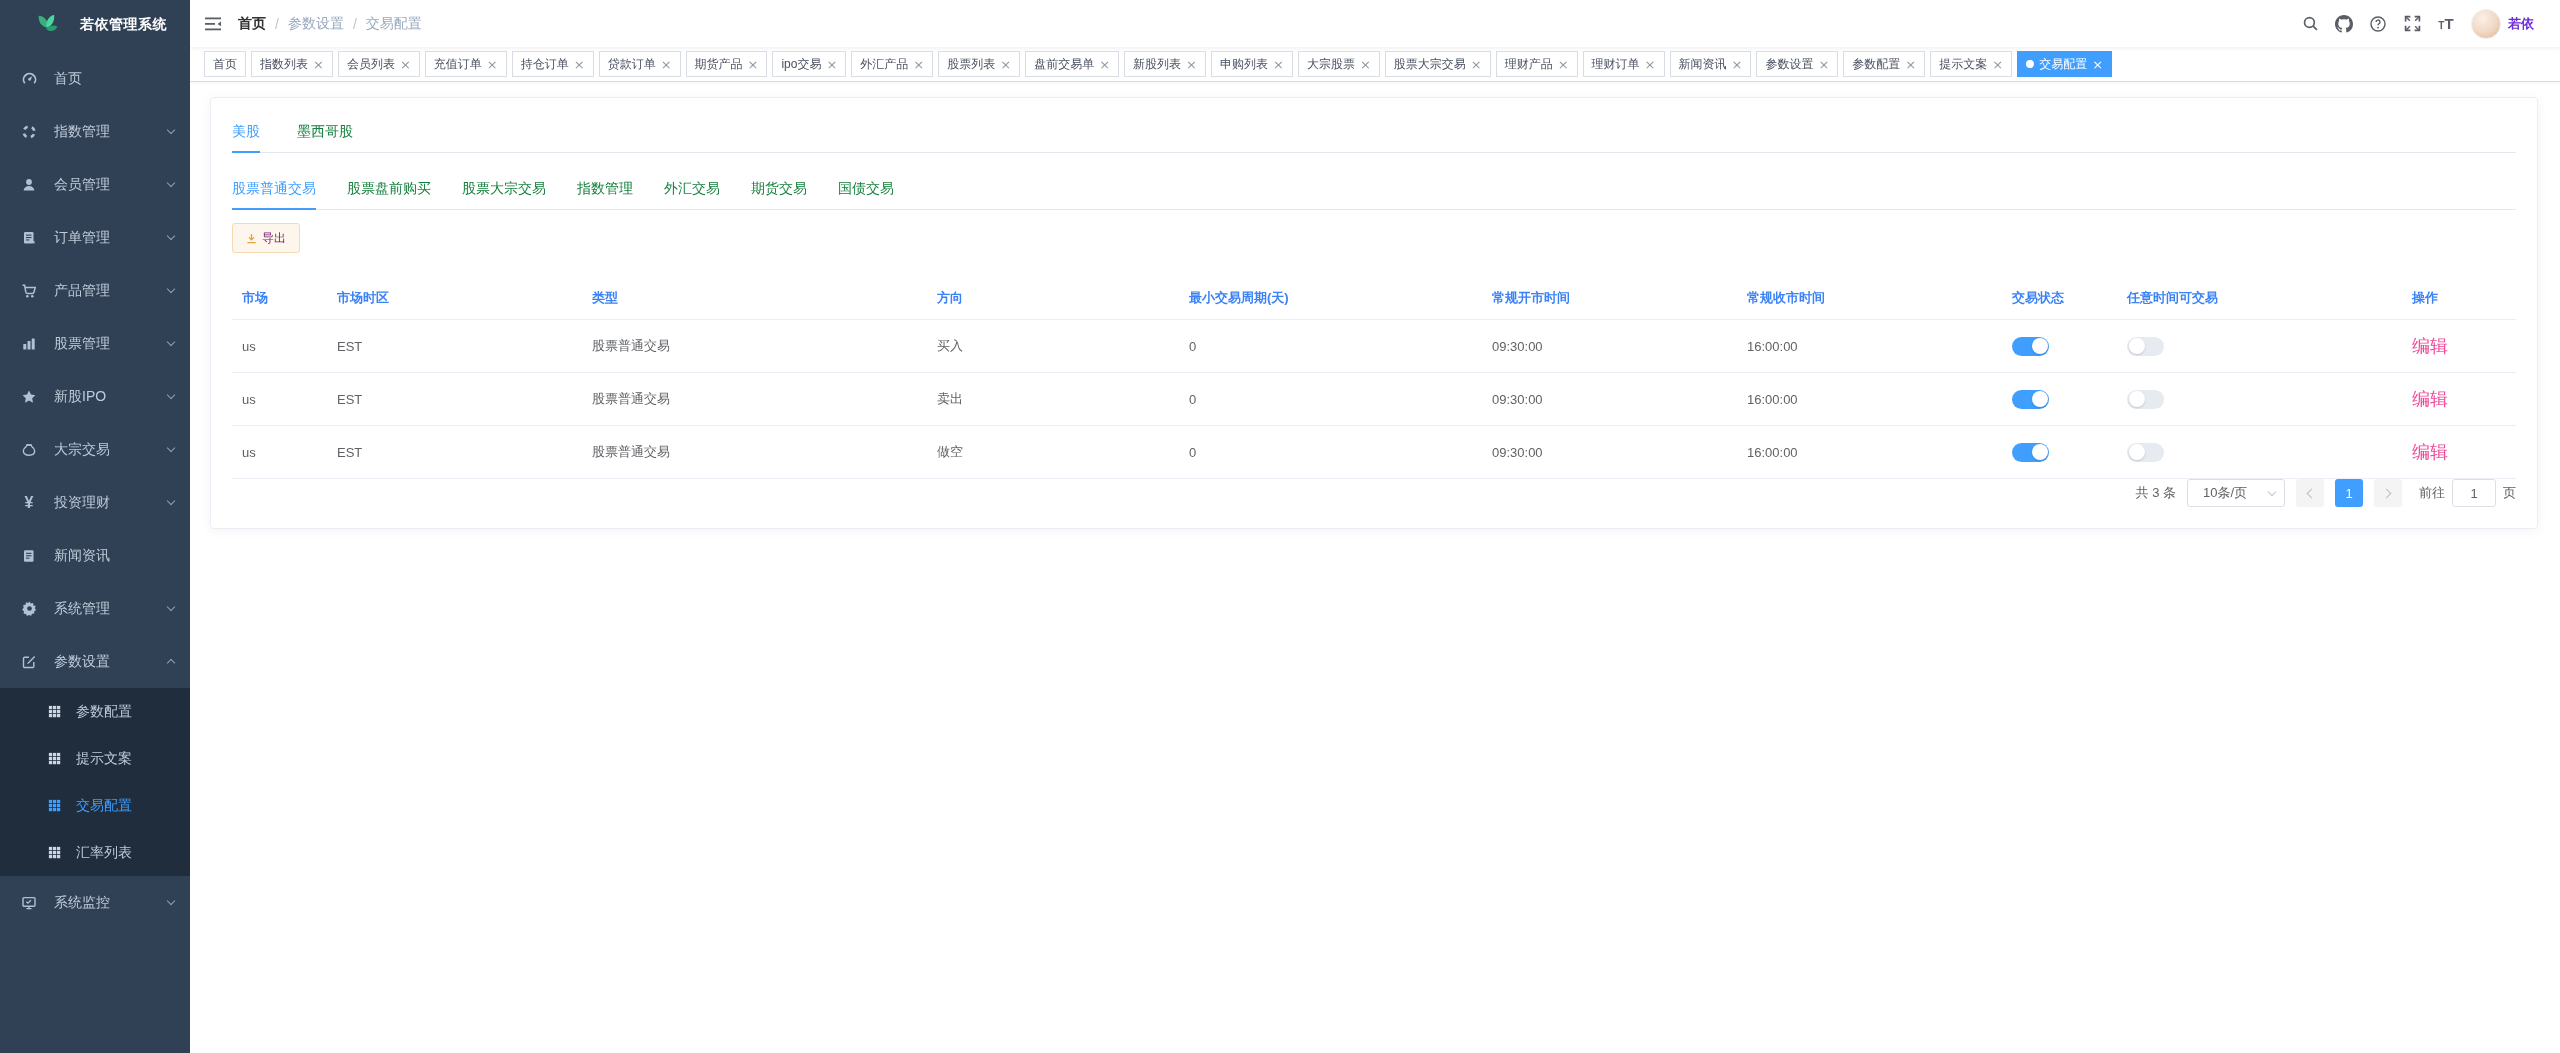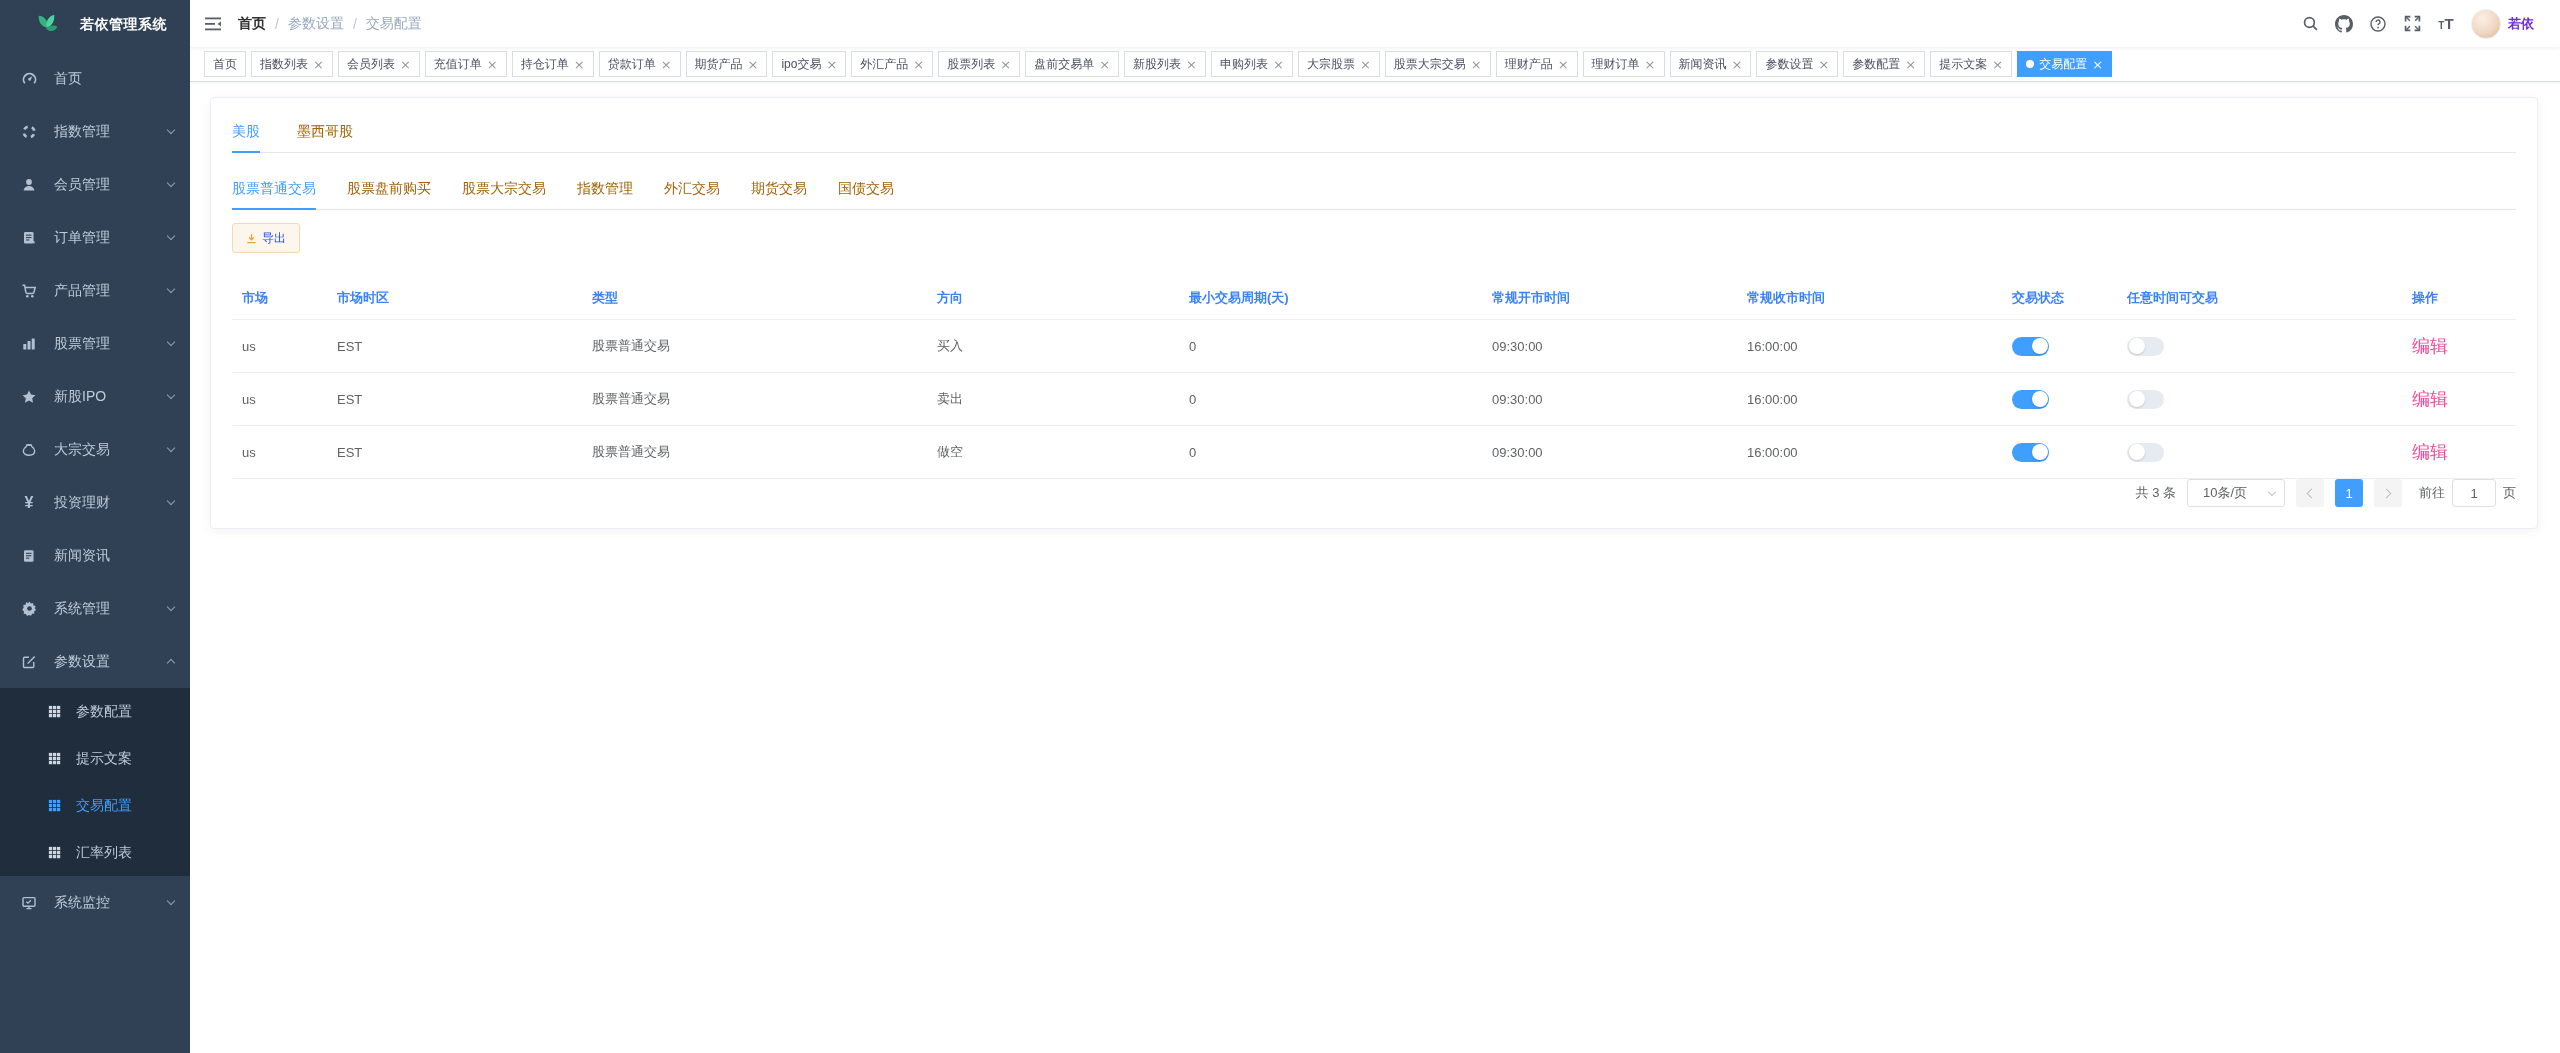--- a/index.html
+++ b/index.html
@@ -48,28 +48,28 @@
   .tag.active { background:#409EFF; border-color:#409EFF; color:#fff; }
   .tag.active .dot { display:inline-block; width:8px; height:8px; border-radius:50%; background:#fff; }
   .tag .close { font-size:13px; line-height:1; opacity:.6; cursor:pointer; font-family:"DejaVu Sans",sans-serif; }
   .tag.active .close { opacity:.95; }
 
   
   .main { position:absolute; left:190px; top:82px; right:0; bottom:0; background:#fff; }
   .card { position:absolute; left:20px; top:15px; right:22px; height:432px; background:#fff;
     border:1px solid #ebeef5; border-radius:4px; box-shadow:0 2px 12px 0 rgba(0,0,0,.05); padding:14px 21px 0; }
   .tabs { display:flex; border-bottom:1px solid #e4e7ed; height:41px; }
-  .tab { margin-right:37px; font-size:14px; color:#a16207; display:flex; align-items:center; position:relative; cursor:pointer; }
+  .tab { margin-right:37px; font-size:14px; color:#15803d; display:flex; align-items:center; position:relative; cursor:pointer; }
   .tab.active { color:#409EFF;text-align:center; }
   .tab.active::after { content:""; position:absolute; bottom:-1px; left:0; right:0; height:2px; background:#409EFF; }
   .subtabs { margin-top:16px; }
   .subtabs .tab { margin-right:31px; }
 
   .export-btn { margin-top:13px; display:inline-flex; align-items:center; gap:5px; padding:0 13px; height:30px;
-    background:#fdf6ec; border:1px solid #f5dab1; border-radius:3px; color:#1d4ed8; font-size:12px; cursor:pointer; }
+    background:#fdf6ec; border:1px solid #f5dab1; border-radius:3px; color:#701a75; font-size:12px; cursor:pointer; }
 
   table { width:100%; border-collapse:collapse; table-layout:fixed; margin-top:25px; }
   th { text-align:left; font-size:13px; color:#3b82f6; font-weight:bold; padding:11px 10px 12px; border-bottom:1px solid #ebeef5; white-space:nowrap; }
   td { font-size:13px; color:#606266; padding:14px 10px; border-bottom:1px solid #ebeef5; white-space:nowrap; }
 
   .switch { width:37px; height:19px; border-radius:10px; position:relative; display:inline-block; vertical-align:middle; cursor:pointer; }
   .switch.on { background:#409EFF; }
   .switch.off { background:#e6eaf1; }
   .switch::after { content:""; position:absolute; top:1.5px; width:16px; height:16px; border-radius:50%; background:#fff; box-shadow:0 1px 2px rgba(0,0,0,.15); }
   .switch.on::after { right:1.5px; }

